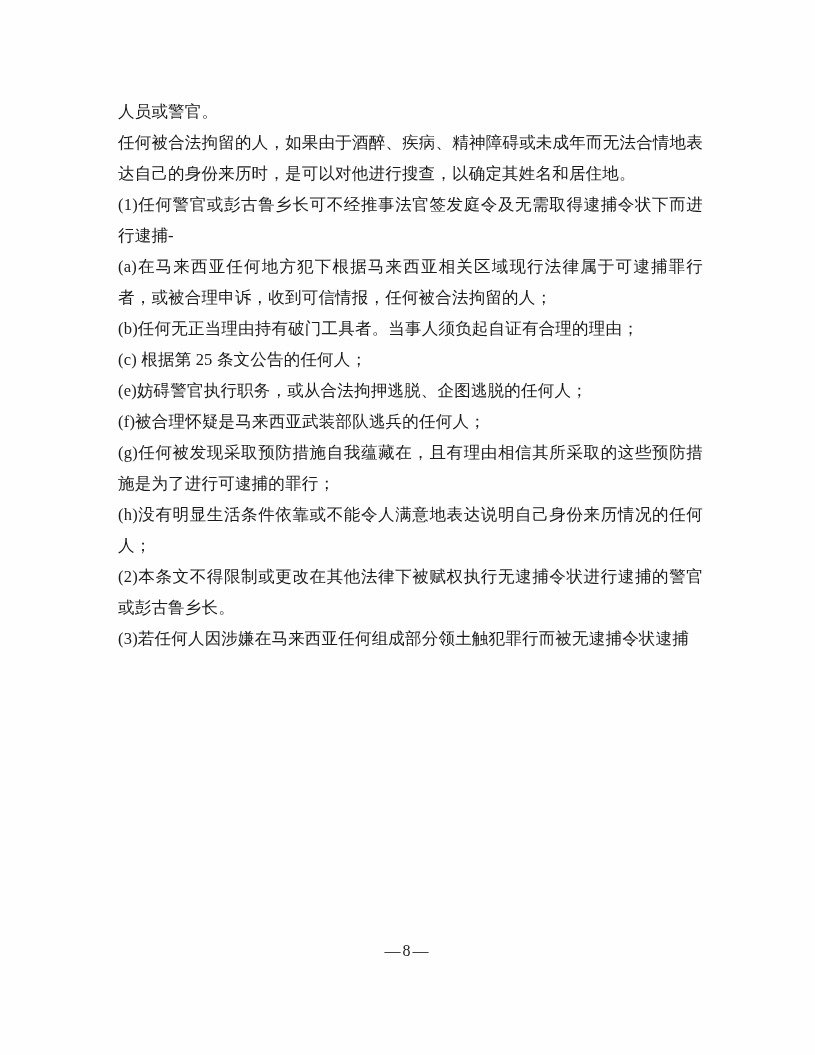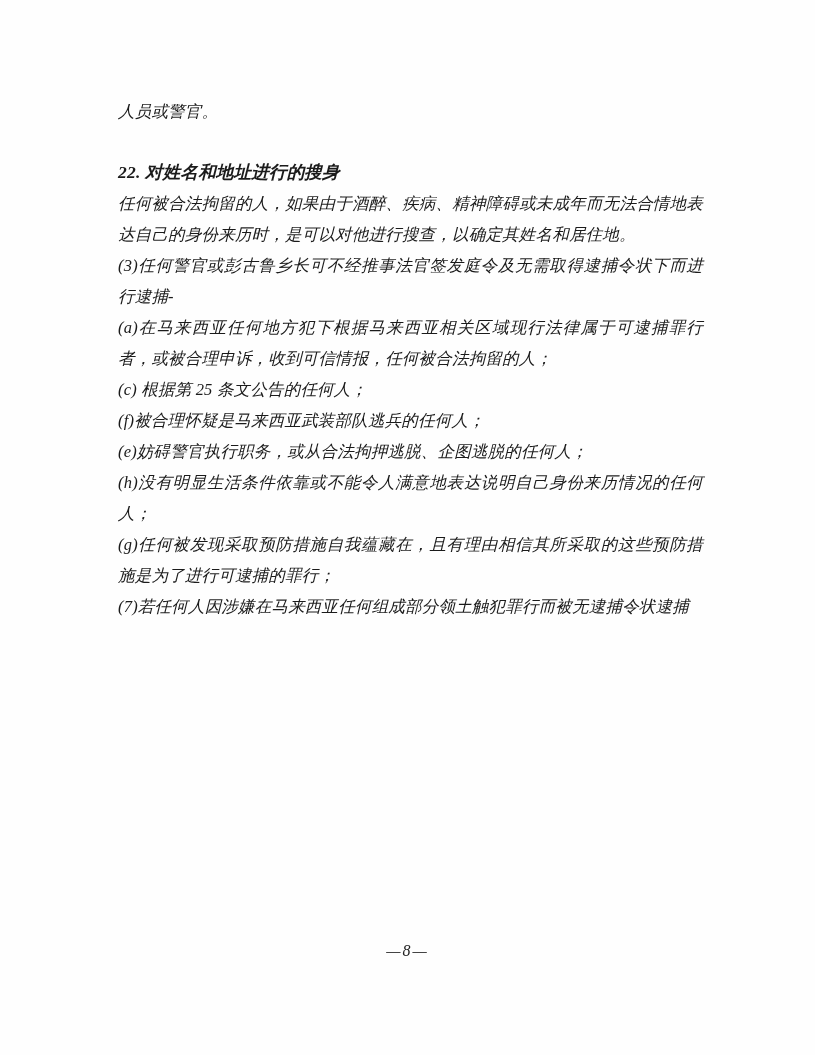--- a/index.html
+++ b/index.html
@@ -12,21 +12,20 @@
     background: #fdfdfd;
     position: relative;
     overflow: hidden;
     font-family: "Liberation Serif", "DejaVu Serif", serif;
     color: #1b1b1b;
   }
   .page {
     position: absolute;
     inset: 0;
     background: #fefefe;
-    font-style: italic;
   }
   .content {
     position: absolute;
     left: 118px;
     top: 96px;
     width: 585px;
   }
   .para {
     margin: 0;
     font-size: 16.5px;
@@ -54,28 +53,29 @@
   }
 </style>
 </head>
 <body>
 
 <div class="page">
   <div class="content">
 
     <p class="para">人员或警官。</p>
 
-    <h2 class="heading">22. 对姓名和地址进行的搜身</h2>
     <p class="para">任何被合法拘留的人，如果由于酒醉、疾病、精神障碍或未成年而无法合情地表达自己的身份来历时，是可以对他进行搜查，以确定其姓名和居住地。</p>
 
-    <p class="para">(3)任何警官或彭古鲁乡长可不经推事法官签发庭令及无需取得逮捕令状下而进行逮捕-</p>
+    <p class="para">(1)任何警官或彭古鲁乡长可不经推事法官签发庭令及无需取得逮捕令状下而进行逮捕-</p>
     <p class="para">(a)在马来西亚任何地方犯下根据马来西亚相关区域现行法律属于可逮捕罪行者，或被合理申诉，收到可信情报，任何被合法拘留的人；</p>
+    <p class="para">(b)任何无正当理由持有破门工具者。当事人须负起自证有合理的理由；</p>
     <p class="para">(c) 根据第 25 条文公告的任何人；</p>
+    <p class="para">(e)妨碍警官执行职务，或从合法拘押逃脱、企图逃脱的任何人；</p>
     <p class="para">(f)被合理怀疑是马来西亚武装部队逃兵的任何人；</p>
-    <p class="para">(e)妨碍警官执行职务，或从合法拘押逃脱、企图逃脱的任何人；</p>
+    <p class="para">(g)任何被发现采取预防措施自我蕴藏在，且有理由相信其所采取的这些预防措施是为了进行可逮捕的罪行；</p>
     <p class="para">(h)没有明显生活条件依靠或不能令人满意地表达说明自己身份来历情况的任何人；</p>
-    <p class="para">(g)任何被发现采取预防措施自我蕴藏在，且有理由相信其所采取的这些预防措施是为了进行可逮捕的罪行；</p>
-    <p class="para">(7)若任何人因涉嫌在马来西亚任何组成部分领土触犯罪行而被无逮捕令状逮捕</p>
+    <p class="para">(2)本条文不得限制或更改在其他法律下被赋权执行无逮捕令状进行逮捕的警官或彭古鲁乡长。</p>
+    <p class="para">(3)若任何人因涉嫌在马来西亚任何组成部分领土触犯罪行而被无逮捕令状逮捕</p>
 
   </div>
 
   <div class="footer">—8—</div>
 </div>
 
 </body></html>

